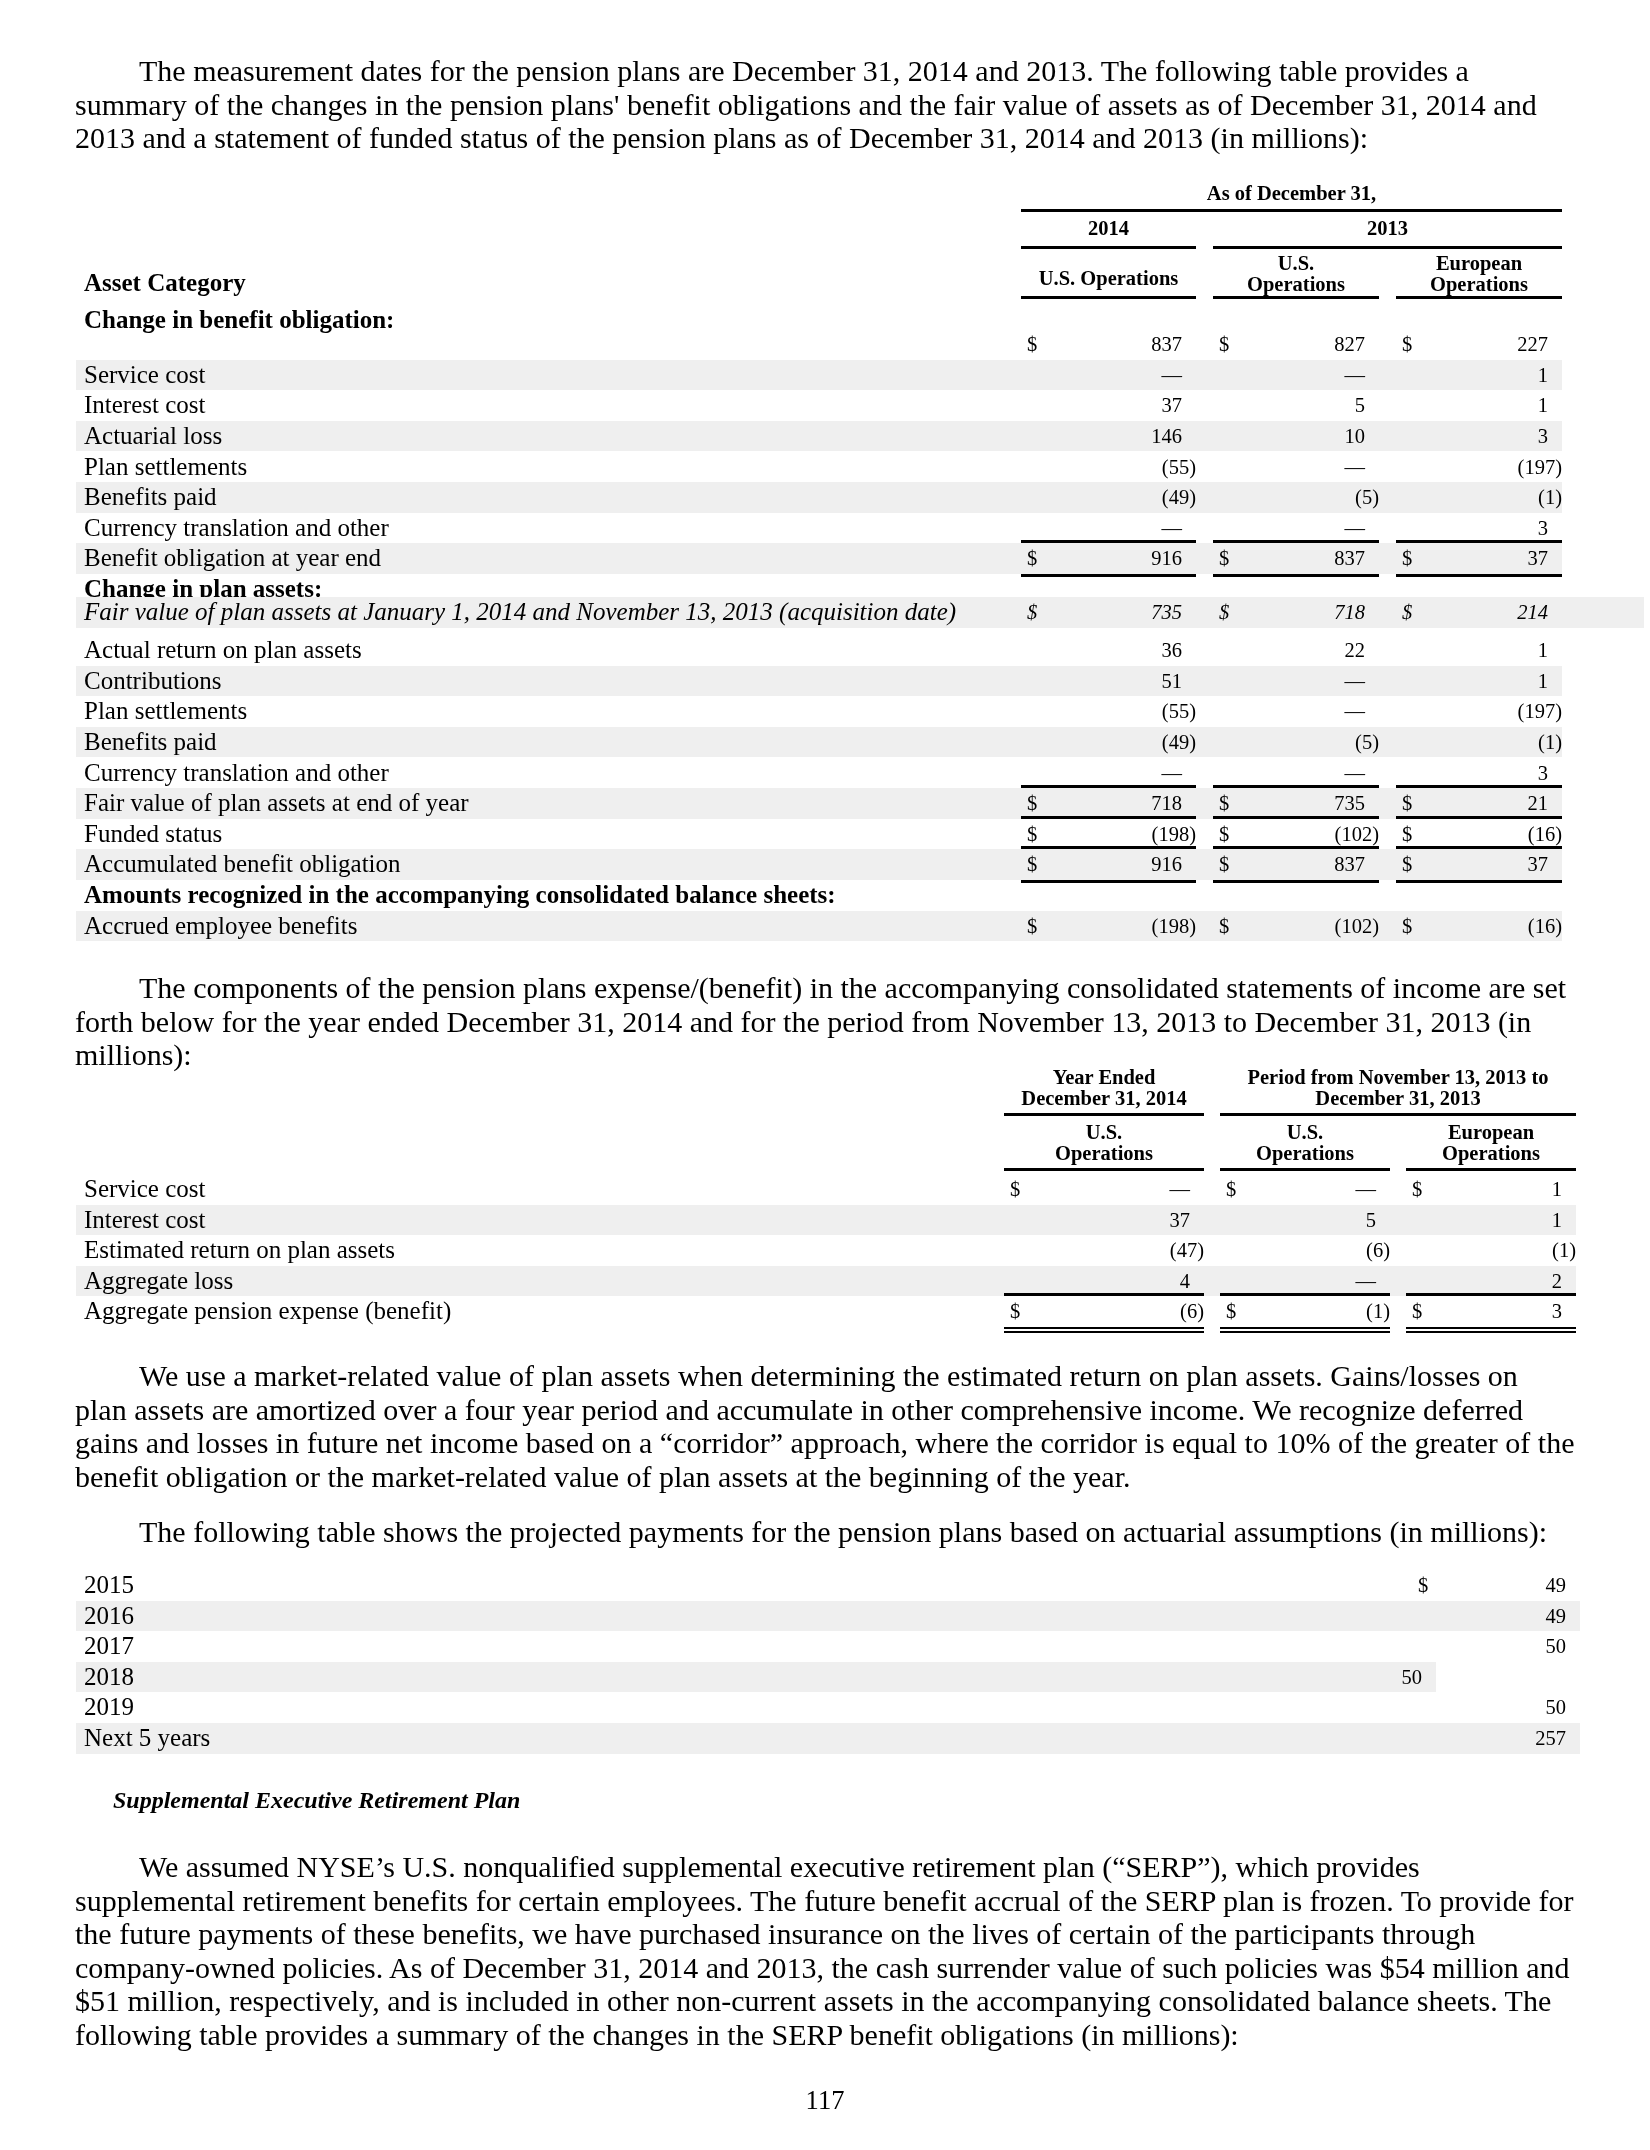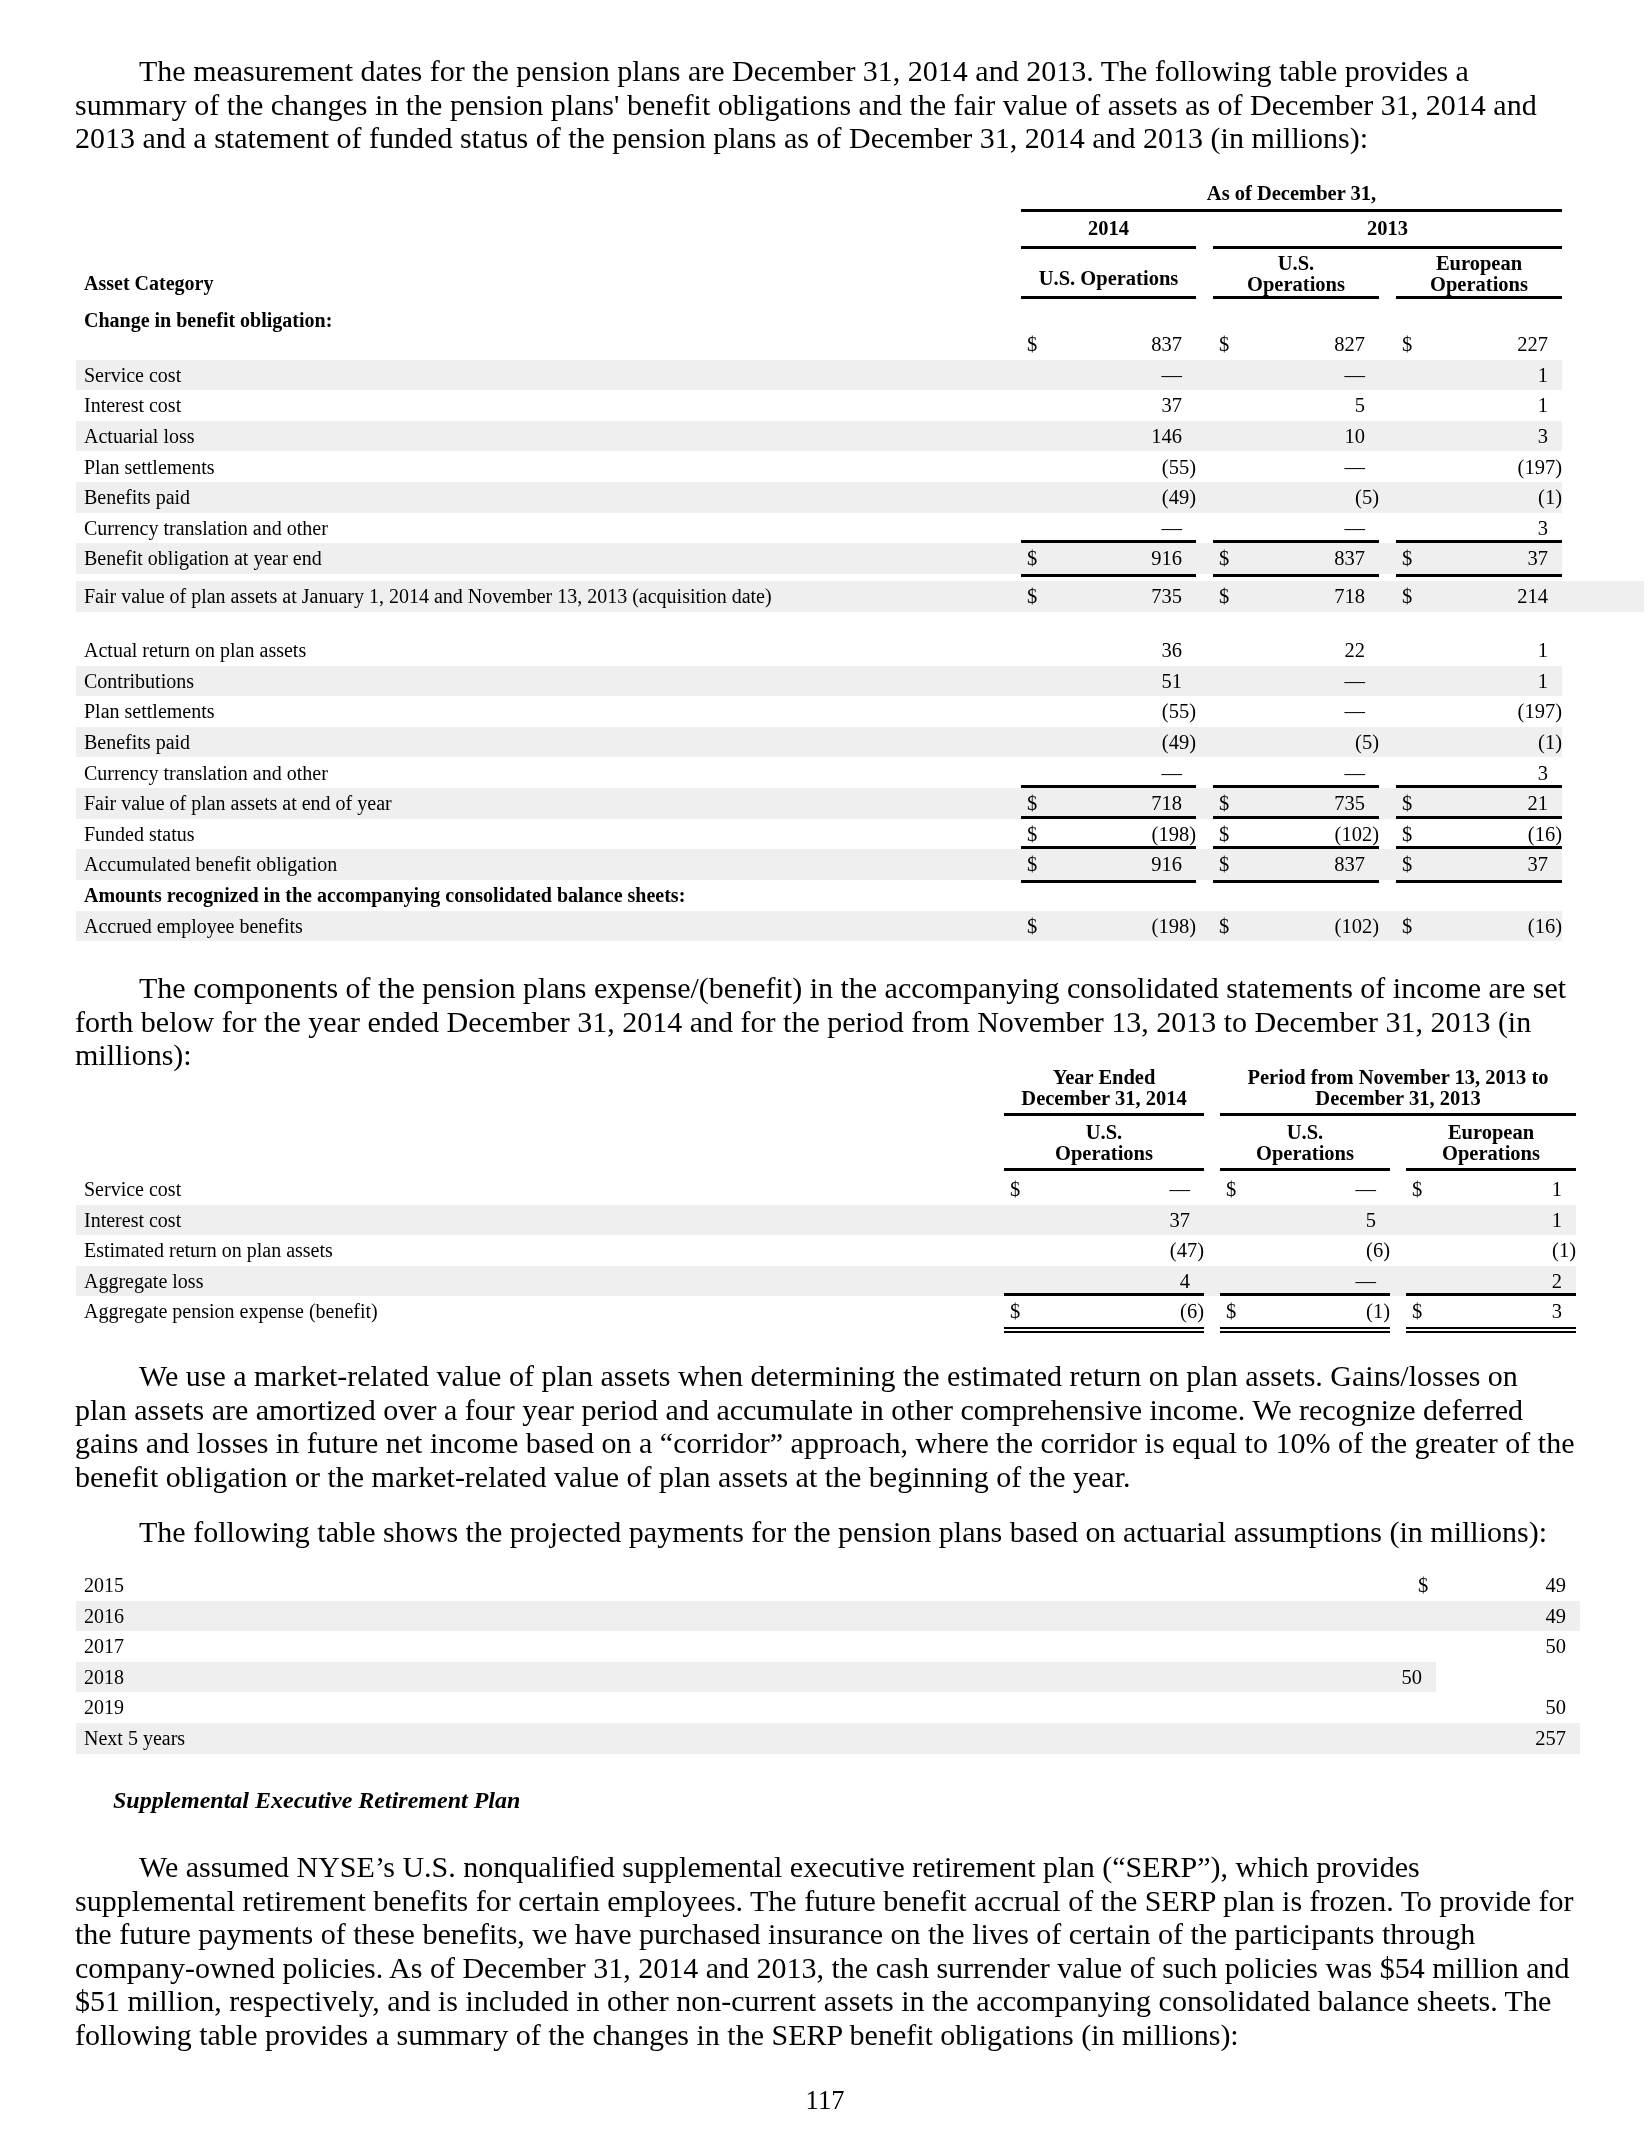--- a/index.html
+++ b/index.html
@@ -8,21 +8,21 @@
     font-family: "Liberation Serif", "DejaVu Serif", serif; color: #000;
   }
   .para {
     position: absolute; left: 75px; width: 1500px;
     font-size: 30px; line-height: 33.5px; text-indent: 64px; margin: 0;
   }
   .row {
     position: absolute; left: 76px; height: 30.6px; line-height: 30.6px;
   }
   .row.shade { background: #efefef; }
-  .label { position: absolute; left: 8px; top: 0; white-space: nowrap; font-size: 20px; }
+  .label { position: absolute; left: 8px; top: 0; white-space: nowrap; font-size: 25px; }
   .label.bold { font-weight: bold; }
   .cell { position: absolute; top: 0; height: 30.6px; font-size: 20.5px; }
   .cell .dol { position: absolute; left: 6px; top: 0; }
   .cell .val { position: absolute; right: 14px; top: 0; }
   .cell .val.paren { right: 0px; }
   .hdr { position: absolute; font-weight: bold; font-size: 20.5px; text-align: center; line-height: 21px; }
   .hline { position: absolute; height: 0; border-top: 3px solid #000; }
   .section-title {
     position: absolute; left: 113px; font-size: 24px; font-weight: bold; font-style: italic;
   }
@@ -158,21 +158,21 @@
         <span class="val">837</span>
       </div>
       <div class="cell" style="left: 1320px; width: 166px; border-top: 3px solid rgb(0, 0, 0); border-bottom: 3px solid rgb(0, 0, 0); top: -3px;">
         <span class="dol">$</span>
         <span class="val">37</span>
       </div>
     </div>
     <div class="row" style="top: 573.9px; width: 1486px;">
       <span class="label bold">Change in plan assets:</span>
     </div>
-    <div class="row shade" style="top: 581px; width: 1568px;">
+    <div class="row shade" style="top: 597px; width: 1568px; font-style: italic;">
       <span class="label">Fair value of plan assets at January 1, 2014 and November 13, 2013 (acquisition date)</span>
       <div class="cell" style="left: 945px; width: 175px;">
         <span class="dol">$</span>
         <span class="val">735</span>
       </div>
       <div class="cell" style="left: 1137px; width: 166px;">
         <span class="dol">$</span>
         <span class="val">718</span>
       </div>
       <div class="cell" style="left: 1320px; width: 166px;">

